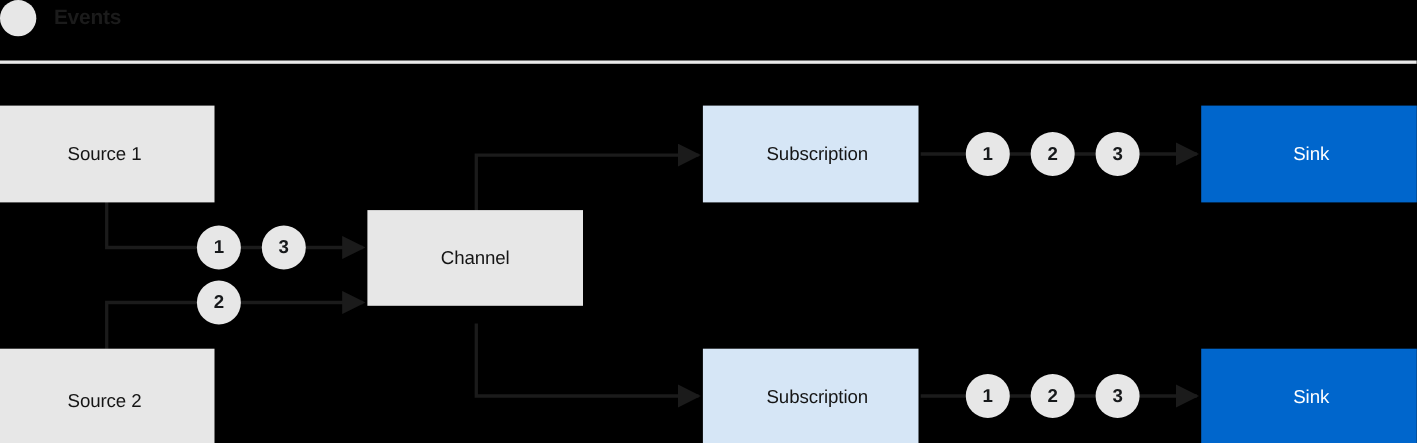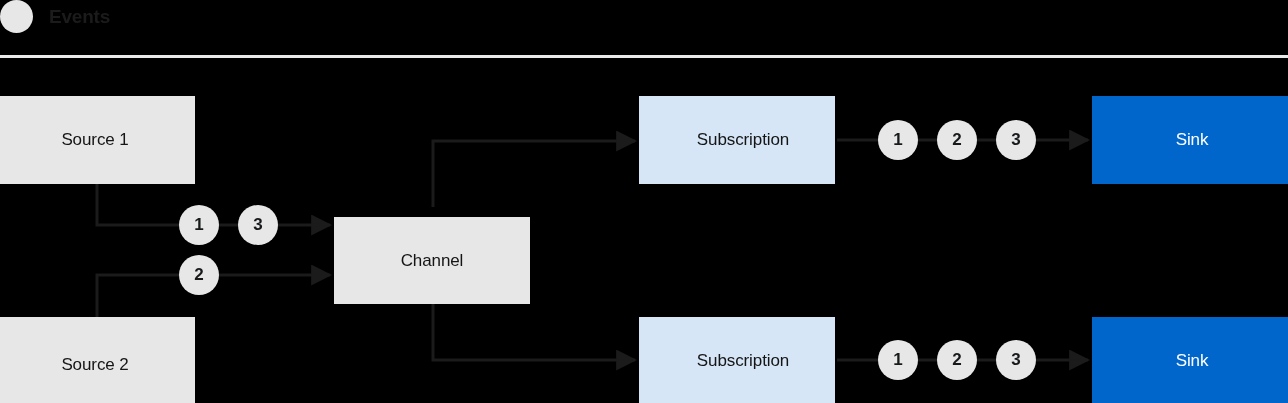--- a/index.html
+++ b/index.html
@@ -65,21 +65,21 @@
     font-size: 17px;
     letter-spacing: -0.1px;
     box-sizing: border-box;
   }
   .node-grey  { background: #e7e7e7; color: #151515; }
   .node-blue  { background: #d6e6f6; color: #151515; padding-left: 12px; }
   .node-solid { background: #0066CC; color: #ffffff; }
 
   #source1  { left: -5px;   top: 96px;  width: 200px; height: 88px; }
   #source2  { left: -5px;   top: 317px; width: 200px; height: 95px; }
-  #channel  { left: 334px;  top: 217px; width: 196px; height: 87px; }
+  #channel  { left: 334px;  top: 191px; width: 196px; height: 87px; }
   #sub1     { left: 639px;  top: 96px;  width: 196px; height: 88px; }
   #sub2     { left: 639px;  top: 317px; width: 196px; height: 88px; }
   #sink1    { left: 1092px; top: 96px;  width: 200px; height: 88px; }
   #sink2    { left: 1092px; top: 317px; width: 200px; height: 88px; }
 
   
   .chip {
     position: absolute;
     width: 40px;
     height: 40px;

